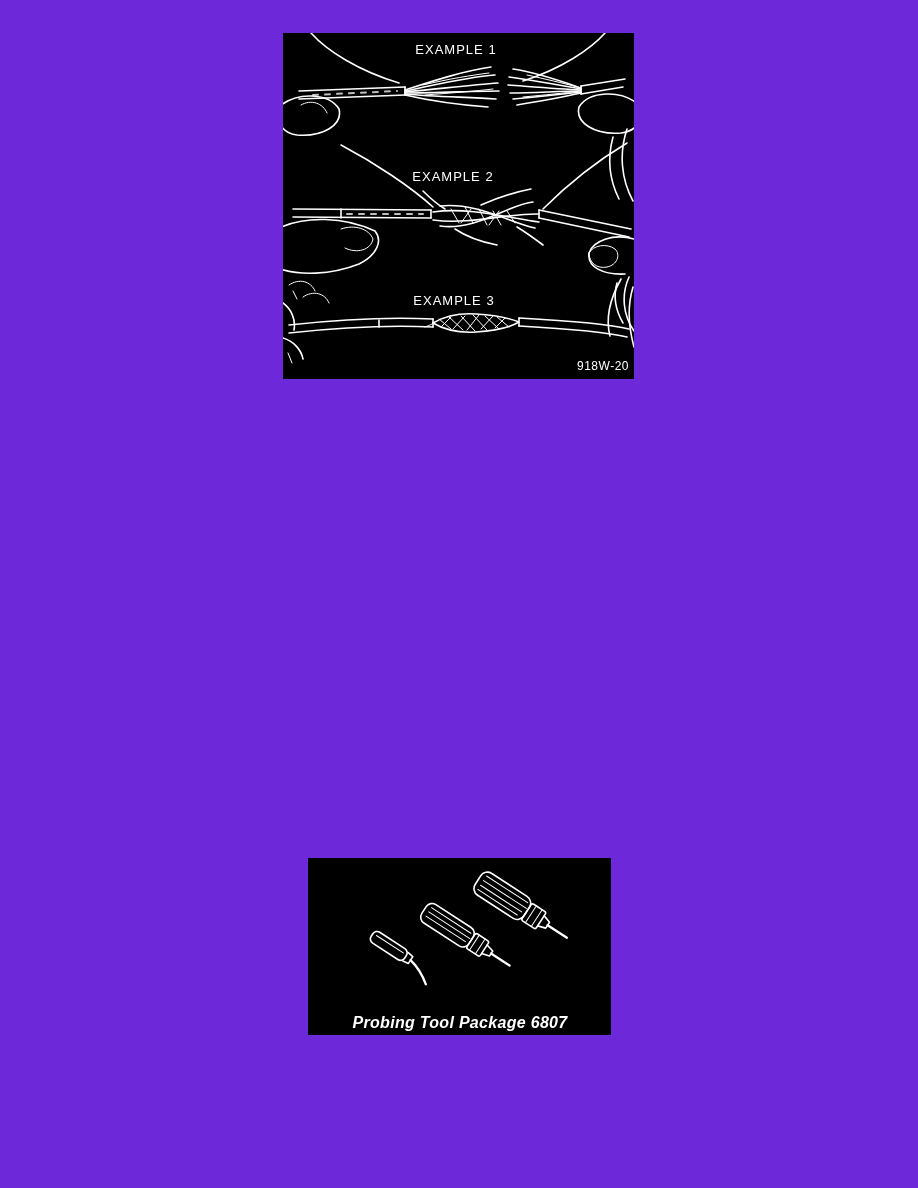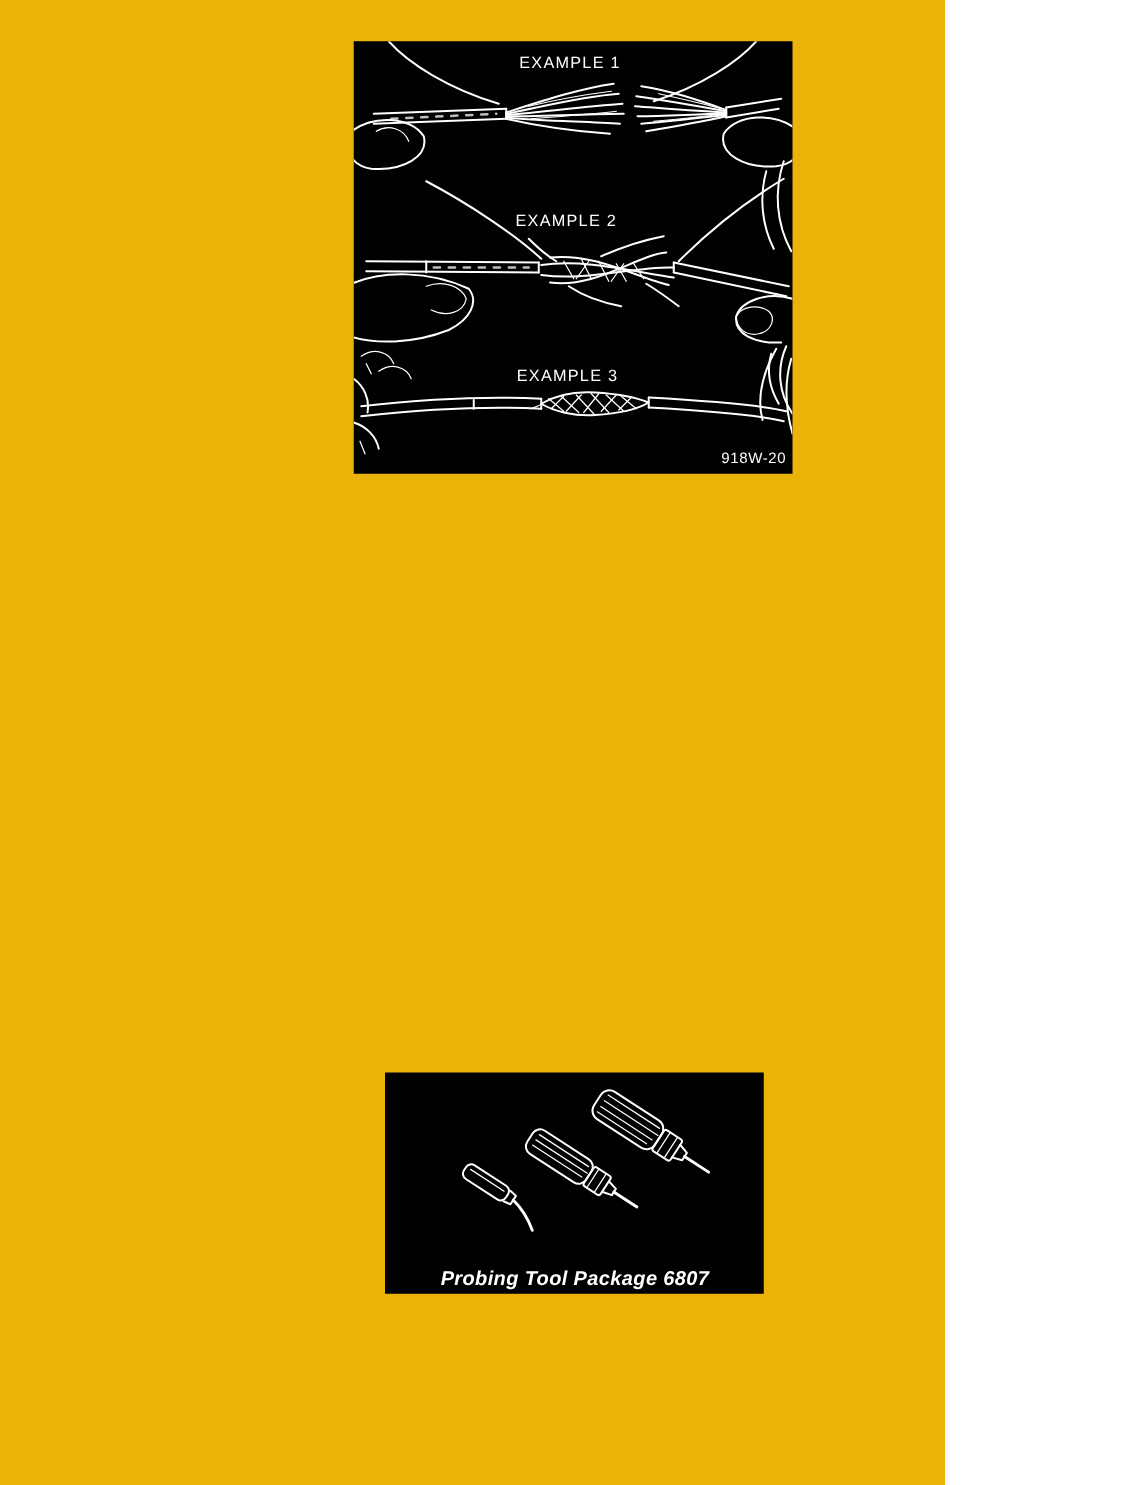--- a/index.html
+++ b/index.html
@@ -2,23 +2,23 @@
 <html><head>
 <meta charset="utf-8">
 <style>
   html, body {
     margin: 0;
     padding: 0;
     background: #ffffff;
   }
   #page {
     position: relative;
-    width: 756px;
+    width: 918px;
     height: 1188px;
-    background: #eab308;
+    background: #6d28d9;
     overflow: hidden;
     font-family: "Liberation Sans", sans-serif;
   }
   .figure {
     position: absolute;
     overflow: hidden;
   }
   #wire-splice-figure {
     left: 283px;
     top: 33px;

